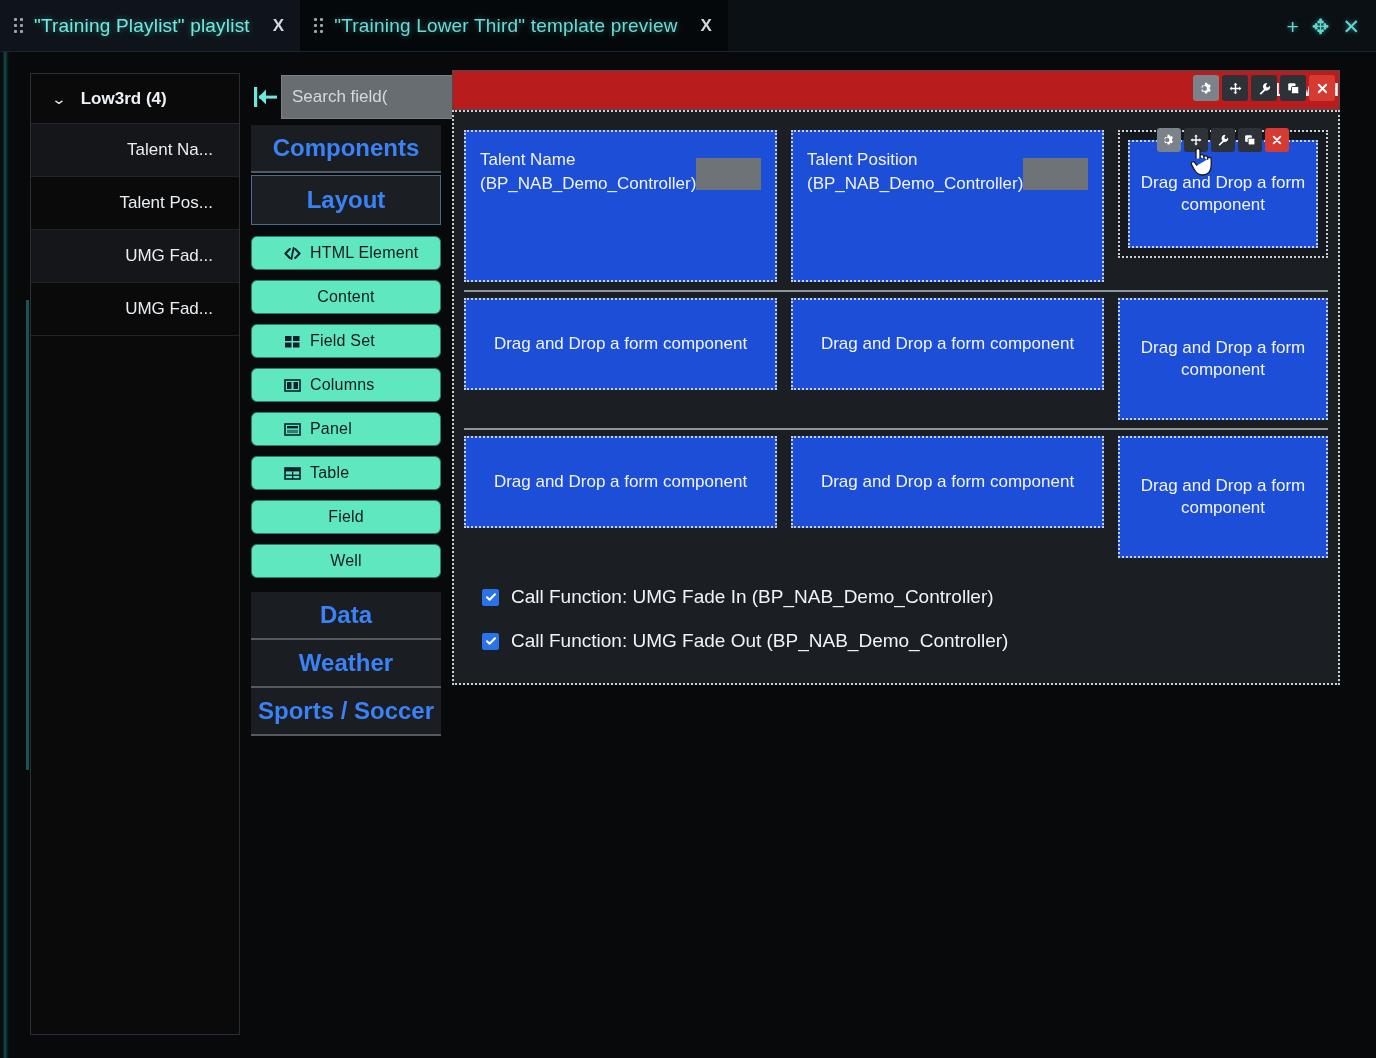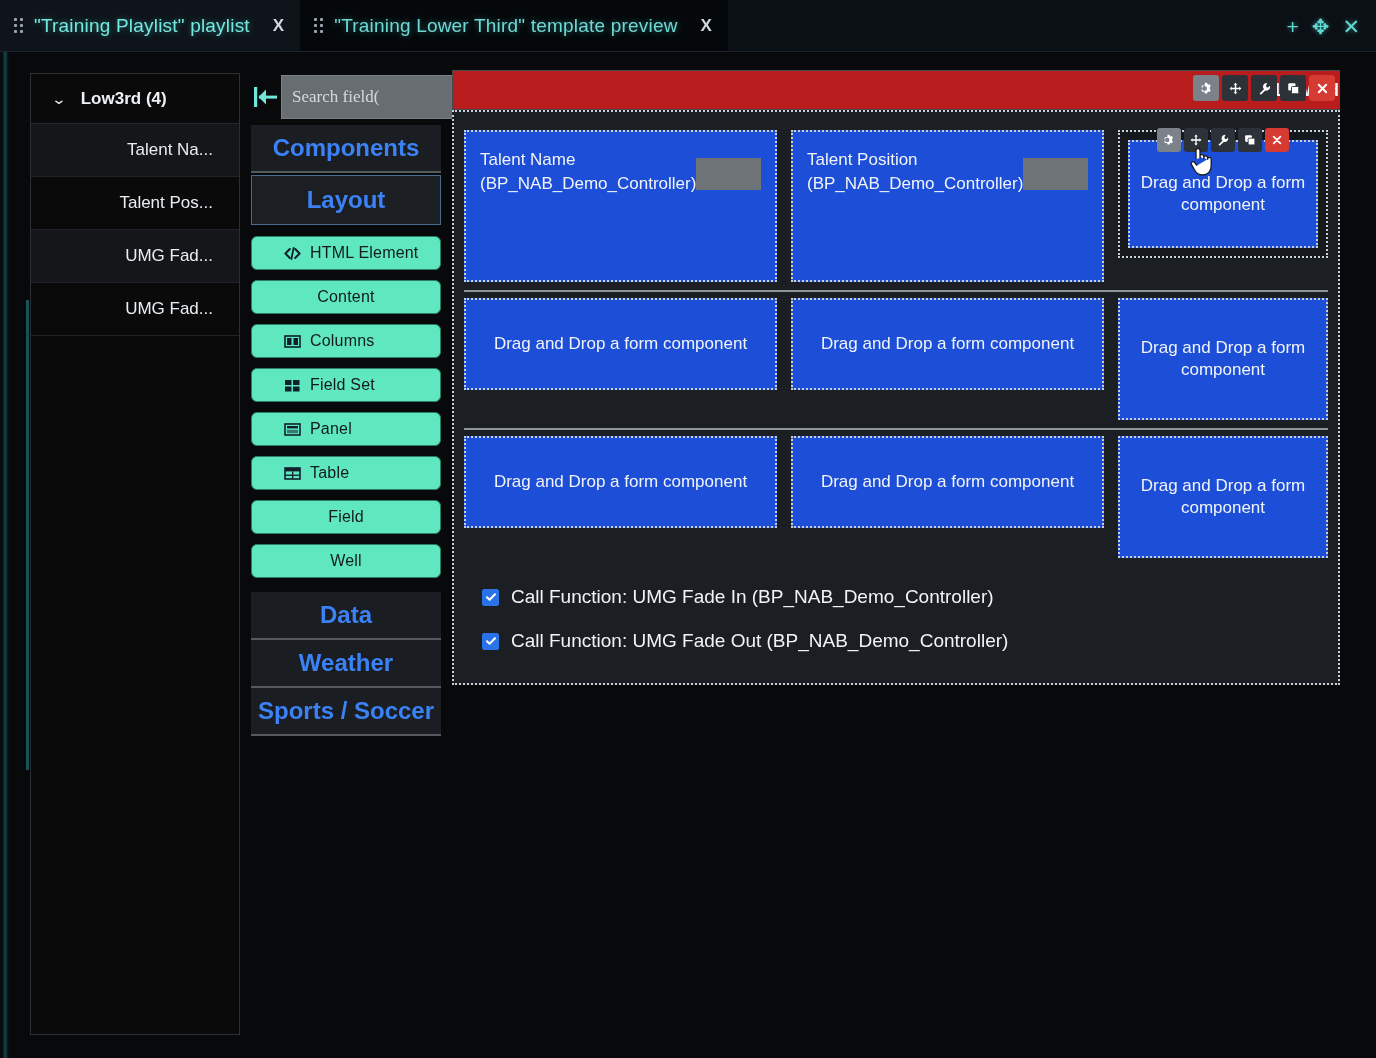--- a/index.html
+++ b/index.html
@@ -96,21 +96,21 @@
   .collapse-btn {
     width: 52px; height: 48px; display: flex; align-items: center; justify-content: center;
     cursor: pointer;
   }
   .collapse-btn svg { display: block; }
   .search-box {
     flex: 1; height: 44px; margin-top: 2px;
     background: #686d72; border: 1px solid #7a8086;
     color: #d8dde2; font-size: 17px;
     padding: 0 10px; outline: none;
-    font-family: Liberation Serif, serif;
+    font-family: Liberation Sans, sans-serif;
   }
   .search-box::placeholder { color: #d5dadf; }
 
   .sect-head {
     height: 48px; display: flex; align-items: center; justify-content: center;
     color: #3b82f6; font-size: 24px; font-weight: 700;
     background: #1a1d21; cursor: pointer;
   }
   .sect-head.plain { background: #1a1d21; border-bottom: 2px solid #55595e; }
   .sect-head.sel {
@@ -308,43 +308,43 @@
             <path d="M5.8 3 L1.4 7.5 L5.8 12" stroke="#10202c" stroke-width="2" fill="none" stroke-linecap="round" stroke-linejoin="round"></path>
             <path d="M11.2 3 L15.6 7.5 L11.2 12" stroke="#10202c" stroke-width="2" fill="none" stroke-linecap="round" stroke-linejoin="round"></path>
             <path d="M9.6 2 L7.4 13" stroke="#10202c" stroke-width="1.8" stroke-linecap="round"></path>
           </svg>
         </span>
         <span>HTML Element</span>
       </div>
 
       <div class="pal-btn center">
         <span>Content</span>
-      </div>
-
-      <div class="pal-btn">
-        <span class="pal-ico">
-          <svg width="17" height="15" viewBox="0 0 17 15">
-            <rect x="1" y="2" width="15" height="11" fill="none" stroke="#10202c" stroke-width="1.6"></rect>
-            <rect x="3" y="4" width="4.5" height="7" fill="#10202c"></rect>
-            <rect x="9.5" y="4" width="4.5" height="7" fill="#10202c"></rect>
-          </svg>
-        </span>
-        <span>Columns</span>
       </div>
 
       <div class="pal-btn">
         <span class="pal-ico">
           <svg width="17" height="15" viewBox="0 0 17 15">
             <rect x="1" y="2" width="6.5" height="5" fill="#10202c"></rect>
             <rect x="9" y="2" width="6.5" height="5" fill="#10202c"></rect>
             <rect x="1" y="8.5" width="6.5" height="5" fill="#10202c"></rect>
             <rect x="9" y="8.5" width="6.5" height="5" fill="#10202c"></rect>
           </svg>
         </span>
         <span>Field Set</span>
+      </div>
+
+      <div class="pal-btn">
+        <span class="pal-ico">
+          <svg width="17" height="15" viewBox="0 0 17 15">
+            <rect x="1" y="2" width="15" height="11" fill="none" stroke="#10202c" stroke-width="1.6"></rect>
+            <rect x="3" y="4" width="4.5" height="7" fill="#10202c"></rect>
+            <rect x="9.5" y="4" width="4.5" height="7" fill="#10202c"></rect>
+          </svg>
+        </span>
+        <span>Columns</span>
       </div>
 
       <div class="pal-btn">
         <span class="pal-ico">
           <svg width="17" height="15" viewBox="0 0 17 15">
             <rect x="1" y="2" width="15" height="11" fill="none" stroke="#10202c" stroke-width="1.6"></rect>
             <rect x="3" y="4" width="11" height="2.4" fill="#10202c"></rect>
             <rect x="3" y="7.8" width="11" height="3.4" fill="#10202c" opacity=".55"></rect>
           </svg>
         </span>

